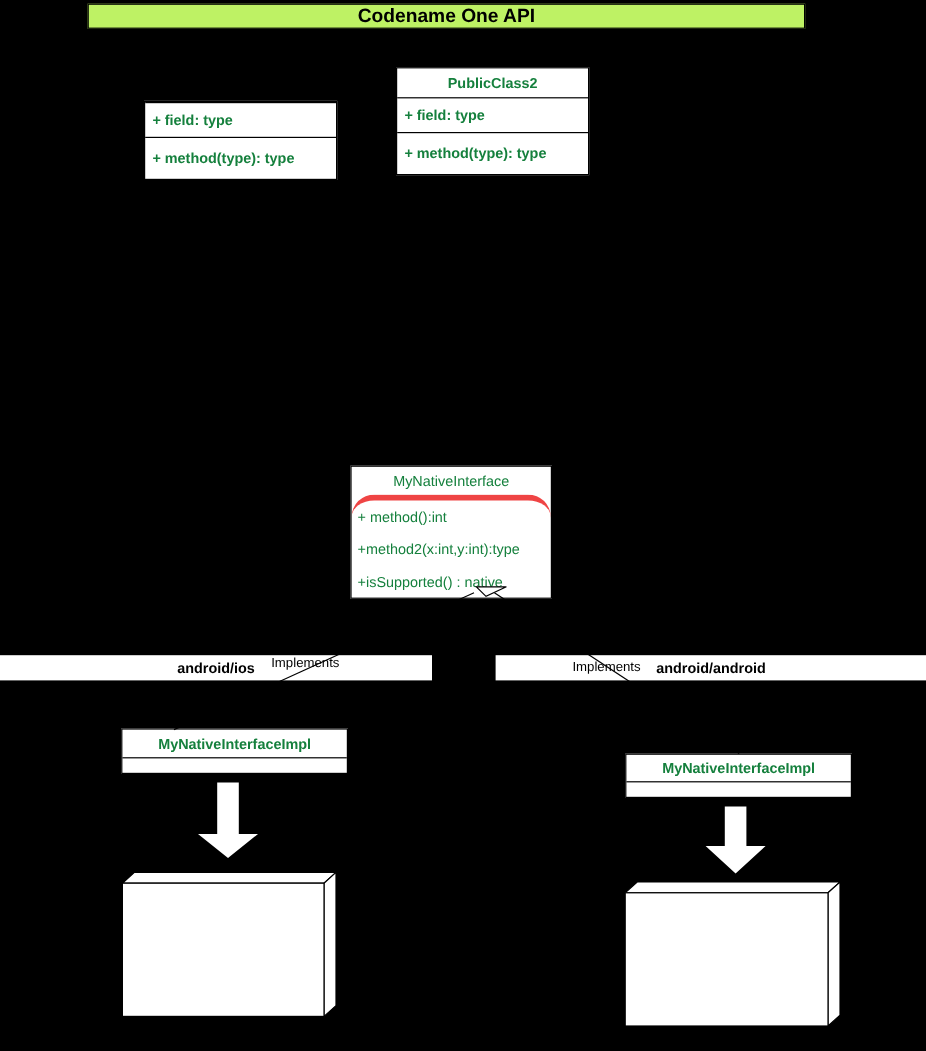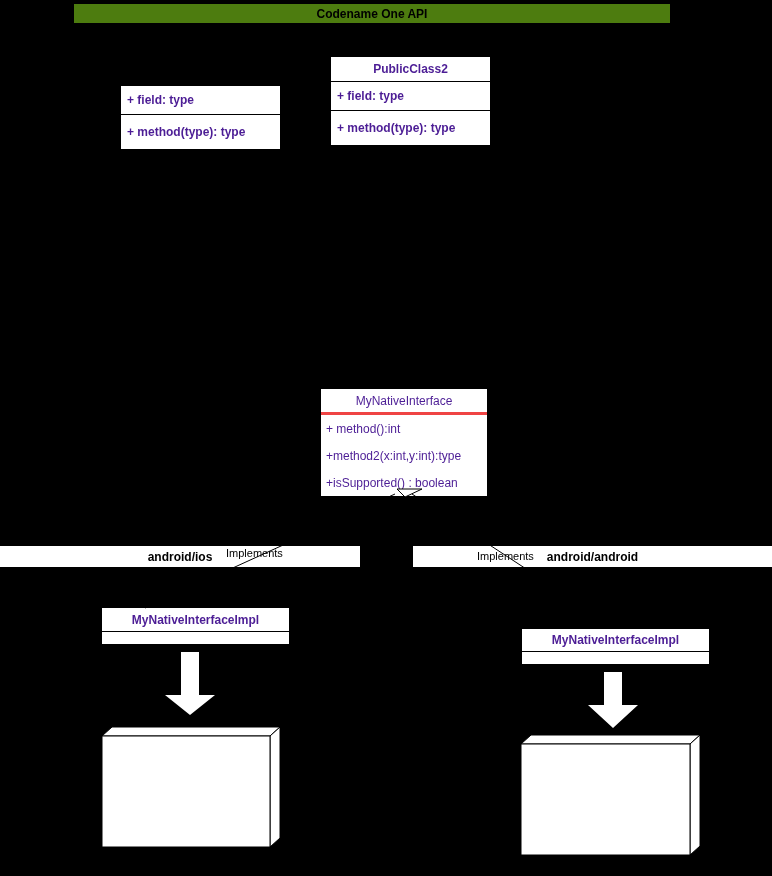--- a/index.html
+++ b/index.html
@@ -8,52 +8,52 @@
     background: #000000;
     font-family: "Liberation Sans", sans-serif;
     position: relative;
     overflow: hidden;
   }
   .abs { position: absolute; box-sizing: border-box; }
 
   
   .api-header {
     left: 73px; top: 3px; width: 598px; height: 21px;
-    background: #4d7c0f; border: 1px solid #000000;
+    background: #bef264; border: 1px solid #000000;
     display: flex; align-items: center; justify-content: center;
-    font-size: 12px; font-weight: bold; color: #000000;
+    font-size: 16px; font-weight: bold; color: #000000;
   }
 
   
   .uml-class {
-    background: #ffffff; border: 1px solid #000000; color: #4c1d95;
+    background: #ffffff; border: 1px solid #000000; color: #15803d;
   }
   .uml-class .title {
     display: flex; align-items: center; justify-content: center;
     font-weight: bold; font-size: 12px;
   }
   .uml-class .title.regular { font-weight: normal; }
   .uml-class .member {
     display: flex; align-items: center;
     padding-left: 6px; font-size: 12px;
     border-top: 1px solid #000000;
     font-weight: bold;
   }
   .uml-class .line { display: flex; align-items: center; padding-left: 5px; font-size: 12px; }
-  .uml-class .methods { border-top: 3px solid #ef4444; }
+  .uml-class .methods { border-top: 5px solid #ef4444; border-radius: 19px; }
   .uml-class .empty-strip { border-top: 1px solid #000000; }
 
   
   .pc1 { left: 120px; top: 84px;  width: 161px; }
   .pc2 { left: 330px; top: 56px;  width: 161px; }
   .pc1 .title, .pc2 .title { height: 24px; }
   .pc1 .m1, .pc2 .m1 { height: 28px; }
   .pc1 .m2, .pc2 .m2 { height: 34px; }
 
-  .iface { left: 292px; top: 388px; width: 168px; margin-left: 28px; }
+  .iface { left: 292px; top: 388px; width: 168px; }
   .iface .title { height: 23px; }
   .iface .line { height: 27px; }
 
   .impl-left  { left: 101px; top: 607px; width: 189px; }
   .impl-right { left: 521px; top: 628px; width: 189px; }
   .impl-left .title  { height: 23px; }
   .impl-right .title { height: 22px; }
   .impl-left .empty-strip, .impl-right .empty-strip { height: 12px; }
 
   
@@ -118,21 +118,21 @@
   <div class="title">PublicClass2</div>
   <div class="member m1">+ field: type</div>
   <div class="member m2">+ method(type): type</div>
 </div>
 
 <div class="abs uml-class iface">
   <div class="title regular">MyNativeInterface</div>
   <div class="methods">
     <div class="line">+ method():int</div>
     <div class="line">+method2(x:int,y:int):type</div>
-    <div class="line">+isSupported() : boolean</div>
+    <div class="line">+isSupported() : native</div>
   </div>
 </div>
 
 <div class="abs platform-bar bar-ios">
   <span>android/ios</span>
   <span class="implements-label">Implements</span>
 </div>
 
 <div class="abs platform-bar bar-android">
   <span>android/android</span>

